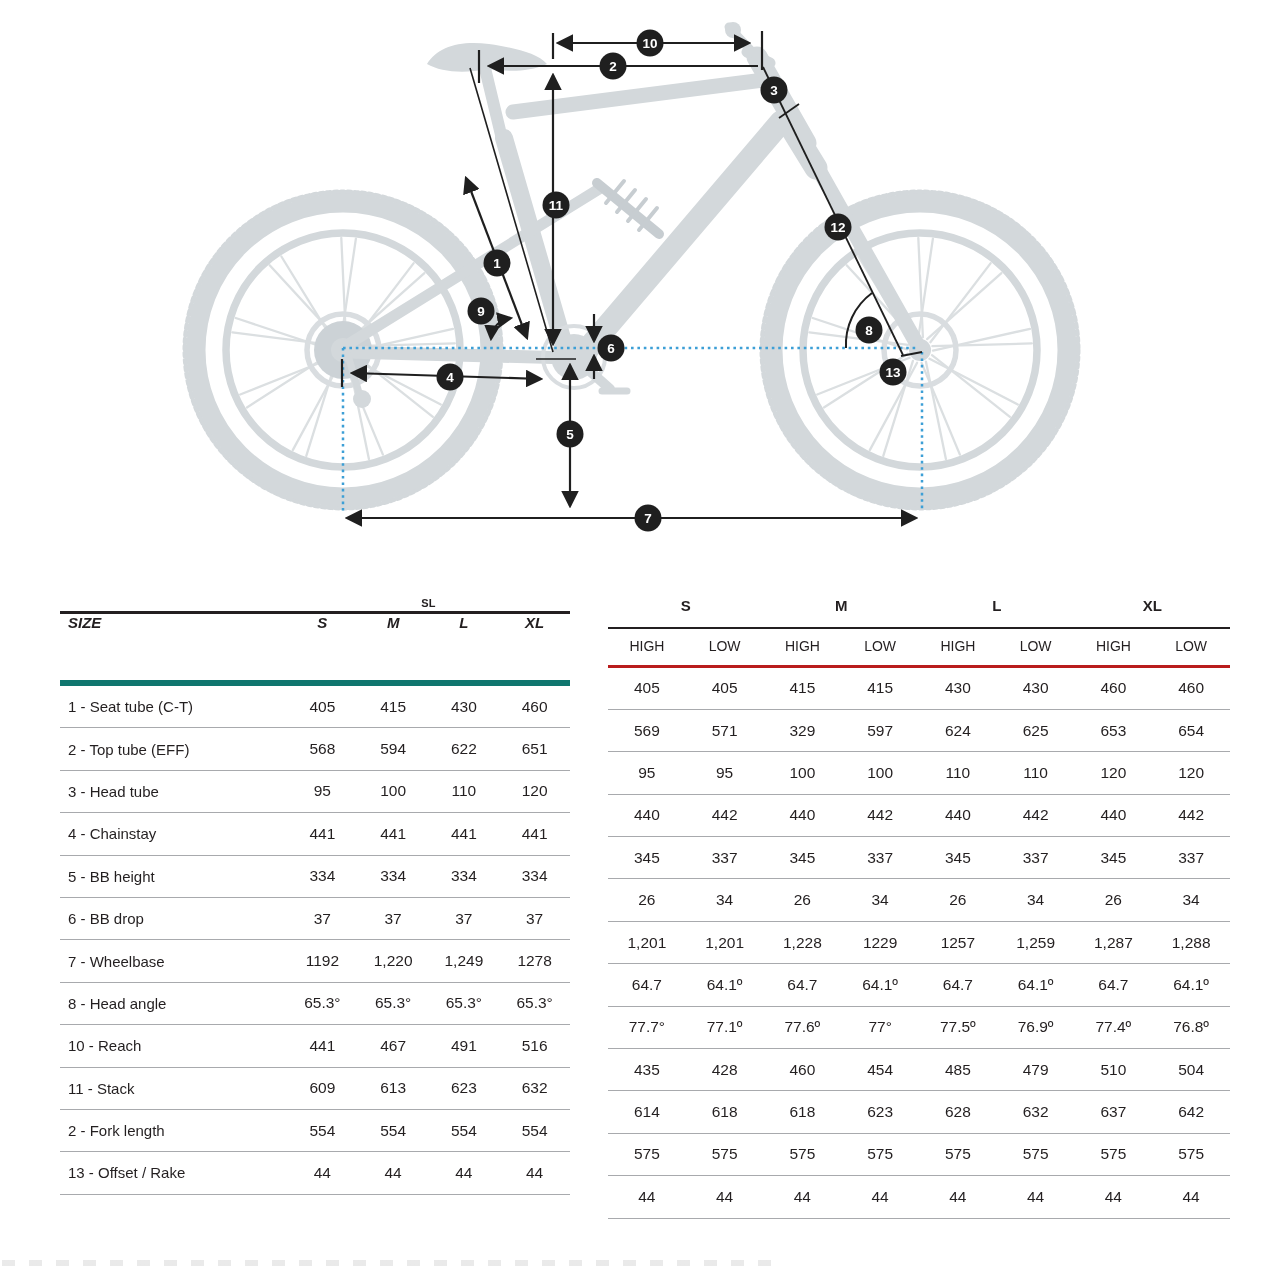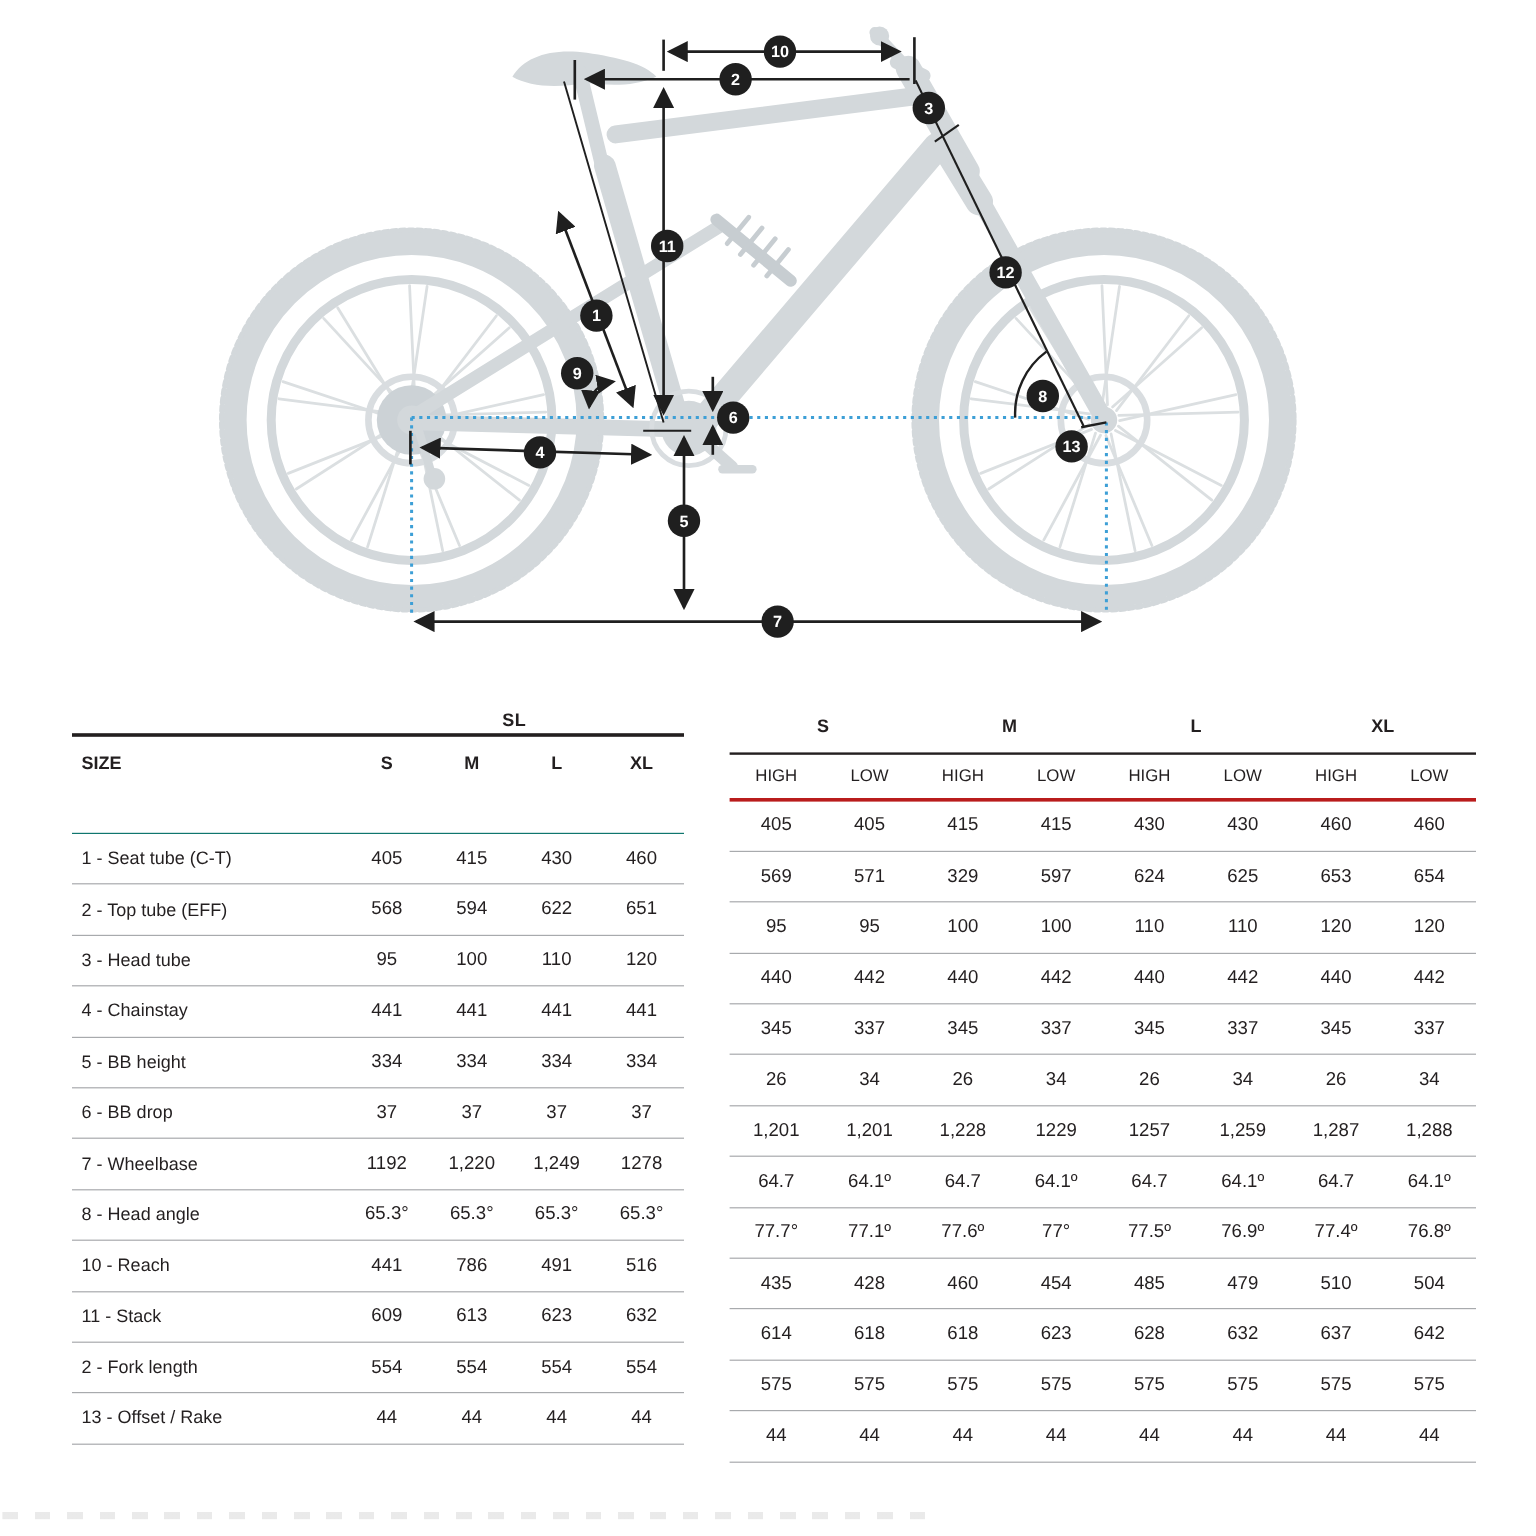--- a/index.html
+++ b/index.html
@@ -8,24 +8,24 @@
   svg text{font-family:"Liberation Sans",sans-serif;}
 
   
   .tbl{position:absolute;top:585px;}
   .tbl-sl{left:60px;width:510px;}
   .tbl-lt{left:608px;width:622px;}
 
   .title-row{display:grid;height:24px;align-items:end;padding-bottom:2px;border-bottom:3px solid #231f20;}
   .tbl-sl .title-row{grid-template-columns:227px 1fr;}
   .tbl-lt .title-row{grid-template-columns:1fr;}
-  .t{grid-column:-2/-1;font-weight:700;font-size:15px;text-align:center;letter-spacing:.3px;}
+  .t{grid-column:-2/-1;font-weight:700;font-size:11px;text-align:center;letter-spacing:.3px;}
 
   .tbl-sl .head-row{display:grid;grid-template-columns:227px repeat(4,1fr);
-        height:66px;padding-top:14px;border-bottom:1px solid #0f766e;align-items:start;}
+        height:66px;border-bottom:6px solid #0f766e;align-items:start;font-style:italic;}
   .hd{font-weight:700;font-size:15px;}
   .group-row{display:grid;grid-template-columns:repeat(4,1fr);height:42px;line-height:42px;
         border-bottom:2.5px solid #231f20;text-align:center;font-weight:700;font-size:15px;}
   .sub-row{display:grid;grid-template-columns:repeat(8,1fr);height:35.5px;line-height:35.5px;
         border-bottom:3px solid #b91c1c;text-align:center;font-weight:400;font-size:14px;}
 
   .row{display:grid;height:41.4px;border-bottom:1px solid #a8aaad;align-items:center;font-size:15.5px;}
   .tbl-sl .row{grid-template-columns:227px repeat(4,1fr);}
   .tbl-lt .row{grid-template-columns:repeat(8,1fr);}
   .lbl{text-align:left;padding-left:8px;font-size:15px;}
@@ -302,21 +302,21 @@
         <div class="row">
           <span class="lbl">8 - Head angle</span>
           <span class="c">65.3°</span>
           <span class="c">65.3°</span>
           <span class="c">65.3°</span>
           <span class="c">65.3°</span>
         </div>
         <div class="row">
           <span class="lbl">10 - Reach</span>
           <span class="c">441</span>
-          <span class="c">786</span>
+          <span class="c">467</span>
           <span class="c">491</span>
           <span class="c">516</span>
         </div>
         <div class="row">
           <span class="lbl">11 - Stack</span>
           <span class="c">609</span>
           <span class="c">613</span>
           <span class="c">623</span>
           <span class="c">632</span>
         </div>

